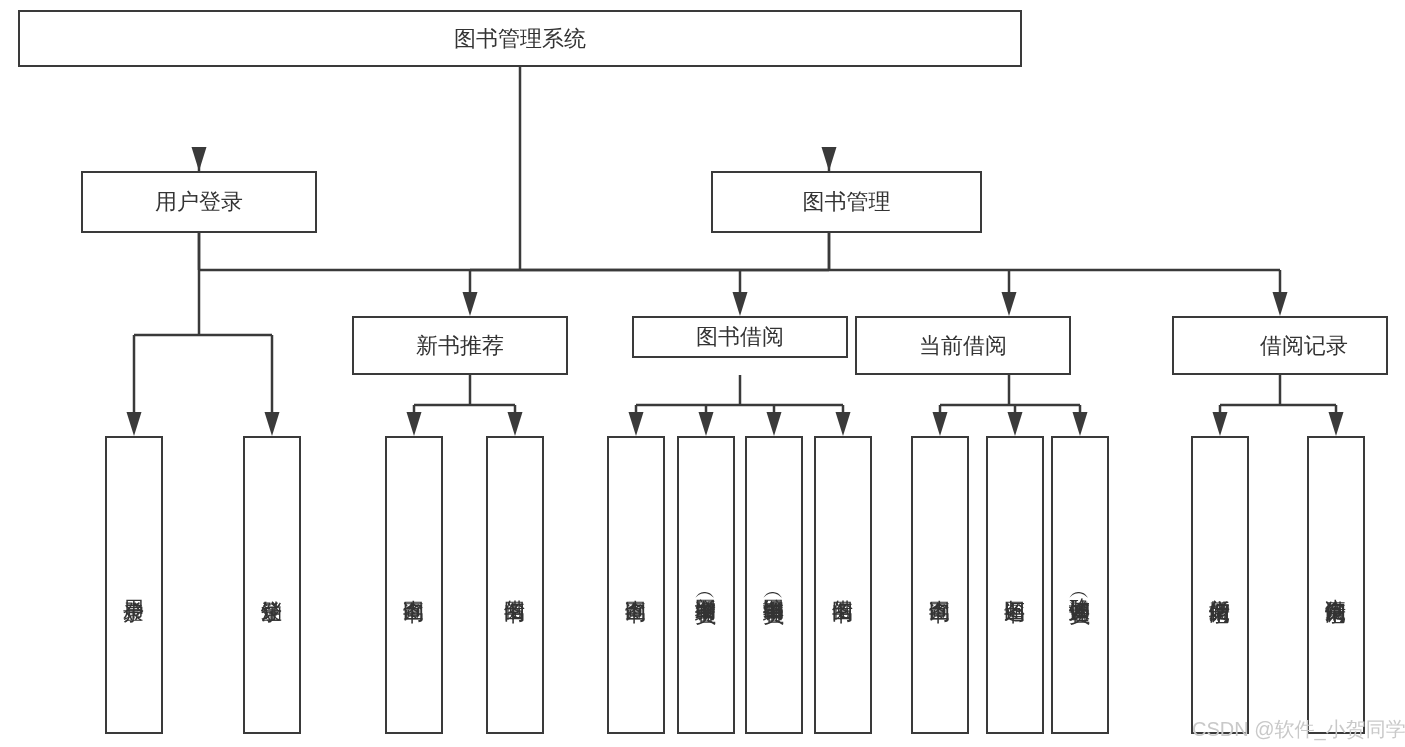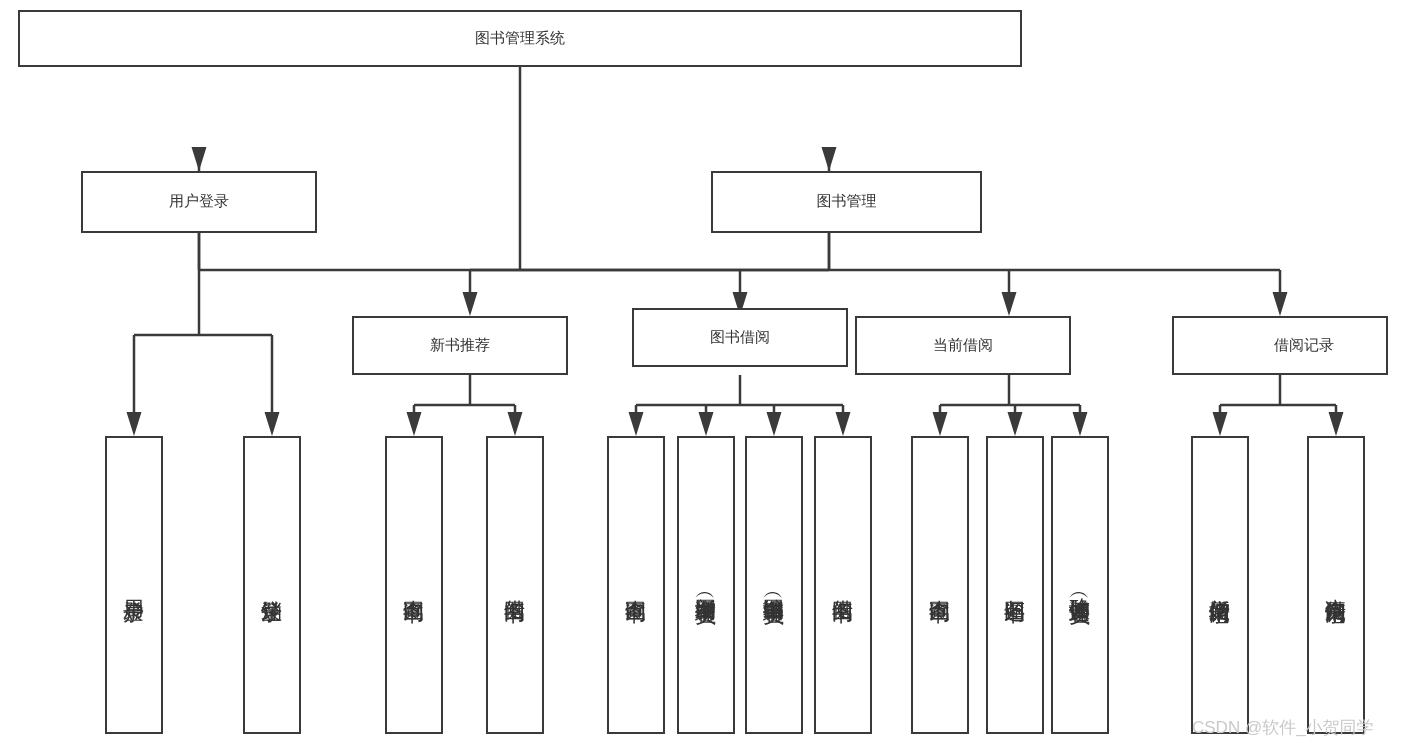--- a/index.html
+++ b/index.html
@@ -34,34 +34,33 @@
     justify-content: center;
     overflow: hidden;
   }
   .node-label {
     color: #333333;
     text-align: center;
     line-height: 1.18;
     white-space: nowrap;
   }
   .node.horizontal .node-label {
-    font-size: 15px;
-    font-family: Liberation Serif, serif;
+    font-size: 22px;
   }
   .node.vertical .node-label {
     writing-mode: vertical-rl;
     text-orientation: upright;
     font-size: 21px;
     letter-spacing: 1px;
     line-height: 1;
   }
   .watermark {
     position: absolute;
     color: #c9c9c9;
-    font-size: 17px;
+    font-size: 20px;
     white-space: nowrap;
     pointer-events: none;
   }
 </style>
 </head>
 <body>
 
 <div id="canvas">
   <svg id="wires" viewBox="0 0 1405 747">
       <line x1="520" y1="67" x2="520" y2="270" stroke="#3a3a3a" stroke-width="2.5"></line>
@@ -123,21 +122,21 @@
       </div>
       <div class="node horizontal" style="left: 81px; top: 171px; width: 236px; height: 62px; border-color: rgb(58, 58, 58);">
         <span class="node-label" style="color: rgb(51, 51, 51);">用户登录</span>
       </div>
       <div class="node horizontal" style="left: 711px; top: 171px; width: 271px; height: 62px; border-color: rgb(58, 58, 58);">
         <span class="node-label" style="color: rgb(51, 51, 51);">图书管理</span>
       </div>
       <div class="node horizontal" style="left: 352px; top: 316px; width: 216px; height: 59px; border-color: rgb(58, 58, 58);">
         <span class="node-label" style="color: rgb(51, 51, 51);">新书推荐</span>
       </div>
-      <div class="node horizontal" style="left: 632px; top: 308px; width: 216px; height: 59px; border-color: rgb(58, 58, 58);">
+      <div class="node horizontal" style="left: 632px; top: 316px; width: 216px; height: 42px; border-color: rgb(58, 58, 58);">
         <span class="node-label" style="color: rgb(51, 51, 51);">图书借阅</span>
       </div>
       <div class="node horizontal" style="left: 855px; top: 316px; width: 216px; height: 59px; border-color: rgb(58, 58, 58);">
         <span class="node-label" style="color: rgb(51, 51, 51);">当前借阅</span>
       </div>
       <div class="node horizontal" style="left: 1172px; top: 316px; width: 216px; height: 59px; border-color: rgb(58, 58, 58);">
         <span class="node-label" style="color: rgb(51, 51, 51); margin-left: 48px;">借阅记录</span>
       </div>
       <div class="node vertical" style="left: 105px; top: 436px; width: 58px; height: 298px; border-color: rgb(58, 58, 58);">
         <span class="node-label" style="color: rgb(51, 51, 51);">用户登录</span>

